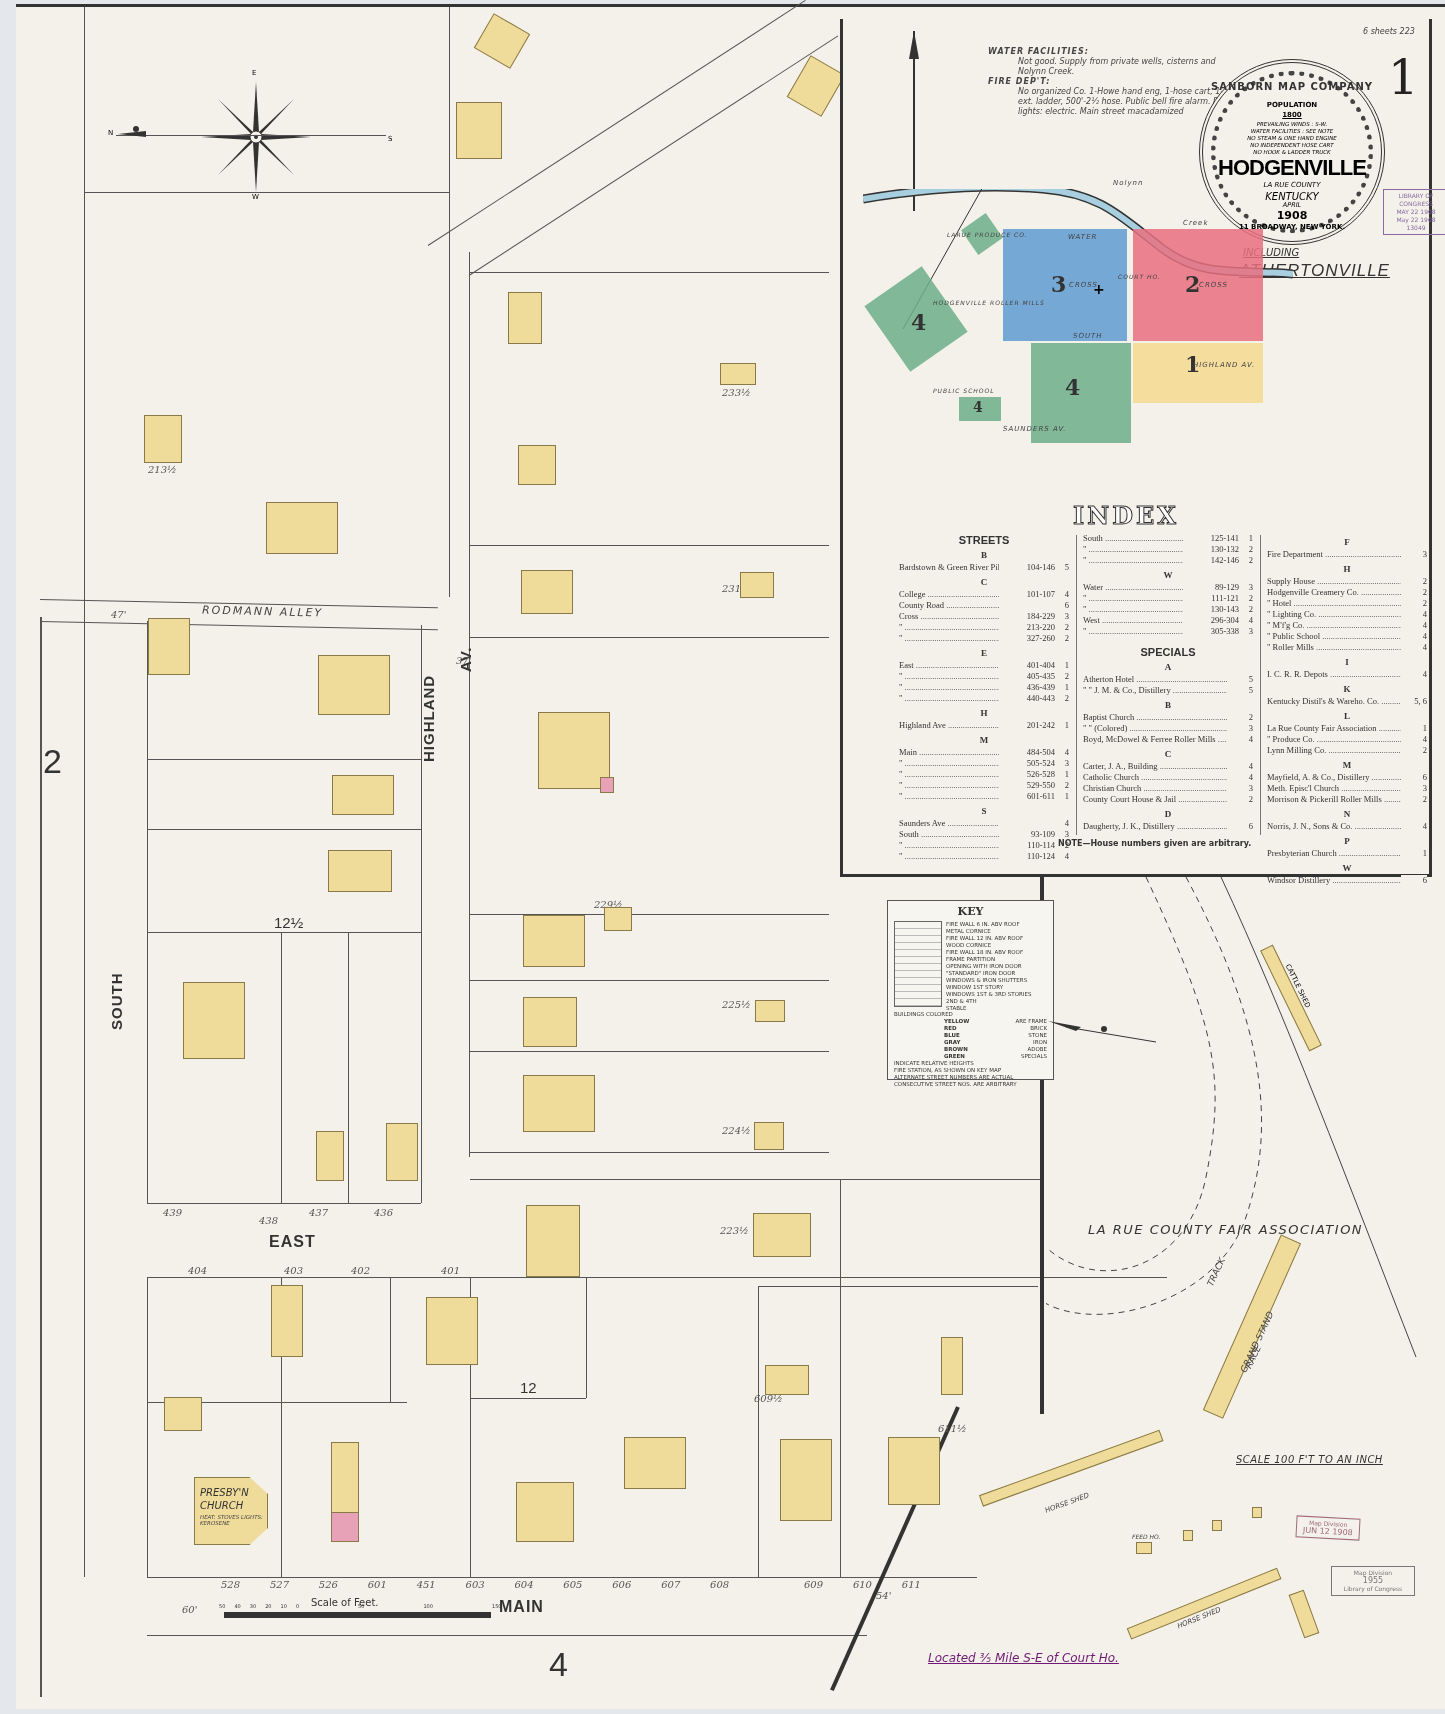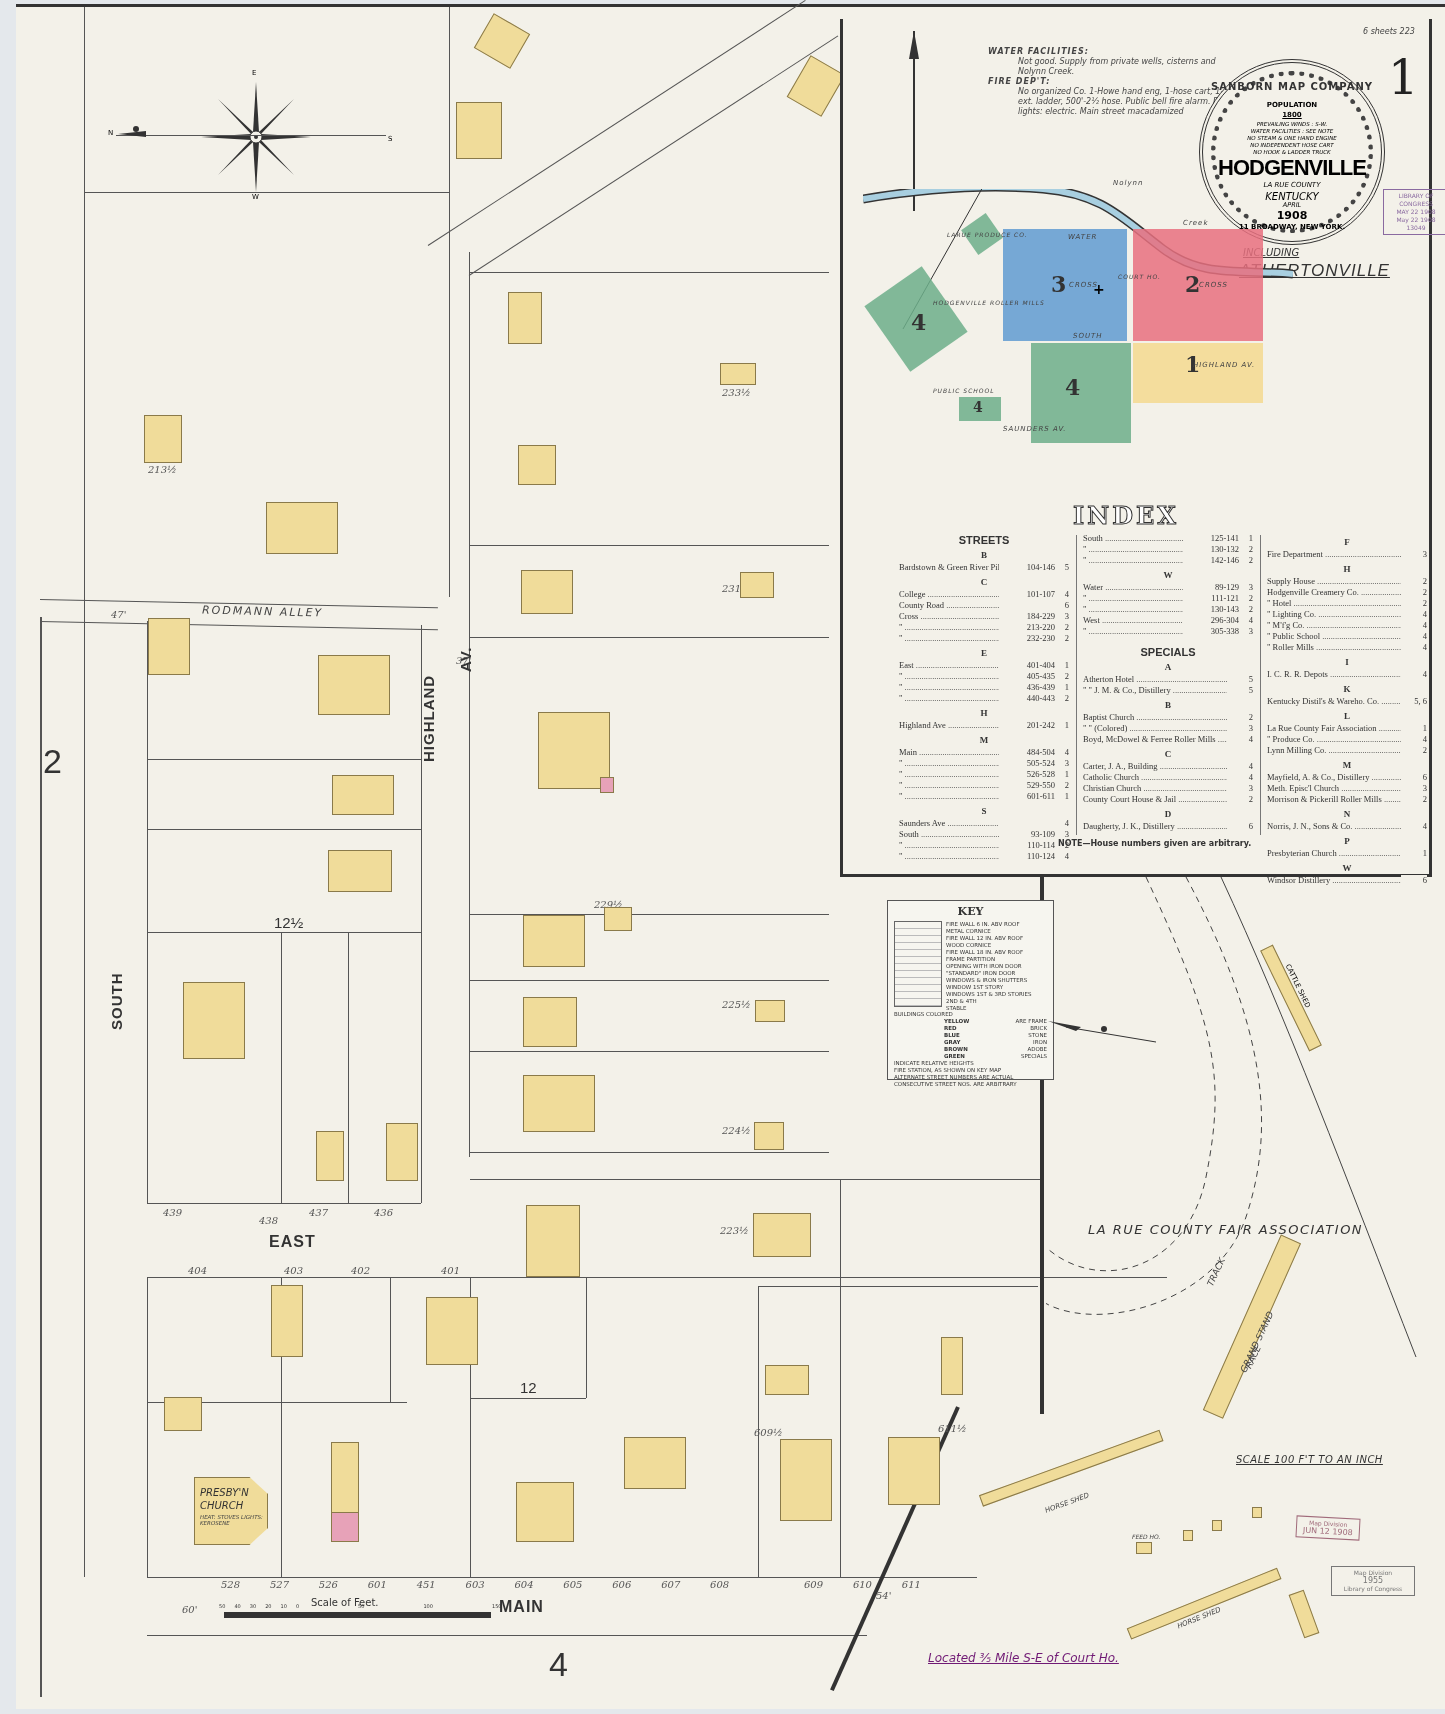--- a/index.html
+++ b/index.html
@@ -176,21 +176,21 @@
     <span class="num" style="position:static;">610</span>
     <span class="num" style="position:static;">611</span>
   </div>
   <span class="num" style="left:132px;top:457px;">213½</span>
   <span class="num" style="left:704px;top:1218px;font-style:italic;">223½</span>
   <span class="num" style="left:706px;top:1118px;">224½</span>
   <span class="num" style="left:706px;top:992px;">225½</span>
   <span class="num" style="left:578px;top:892px;">229½</span>
   <span class="num" style="left:706px;top:576px;">231½</span>
   <span class="num" style="left:706px;top:380px;">233½</span>
-  <span class="num" style="left:738px;top:1420px;">609½</span>
+  <span class="num" style="left:738px;top:1386px;">609½</span>
   <span class="num" style="left:922px;top:1416px;">611½</span>
 
   <div class="bldg" style="left:465px;top:14px;width:40px;height:38px;transform:rotate(30deg);"></div>
   <div class="bldg" style="left:440px;top:95px;width:44px;height:55px;"></div>
   <div class="bldg" style="left:780px;top:55px;width:38px;height:46px;transform:rotate(30deg);"></div>
   <div class="bldg" style="left:128px;top:408px;width:36px;height:46px;"></div>
   <div class="bldg" style="left:250px;top:495px;width:70px;height:50px;"></div>
   <div class="bldg" style="left:492px;top:285px;width:32px;height:50px;"></div>
   <div class="bldg" style="left:502px;top:438px;width:36px;height:38px;"></div>
   <div class="bldg" style="left:505px;top:563px;width:50px;height:42px;"></div>
@@ -349,21 +349,21 @@
             <span class="pg">184-229</span>
             <span class="sh">3</span>
           </div>
           <div class="r">
             <span>"</span>
             <span class="pg">213-220</span>
             <span class="sh">2</span>
           </div>
           <div class="r">
             <span>"</span>
-            <span class="pg">232-230</span>
+            <span class="pg">327-260</span>
             <span class="sh">2</span>
           </div>
           <div class="l">E</div>
           <div class="r">
             <span>East</span>
             <span class="pg">401-404</span>
             <span class="sh">1</span>
           </div>
           <div class="r">
             <span>"</span>

